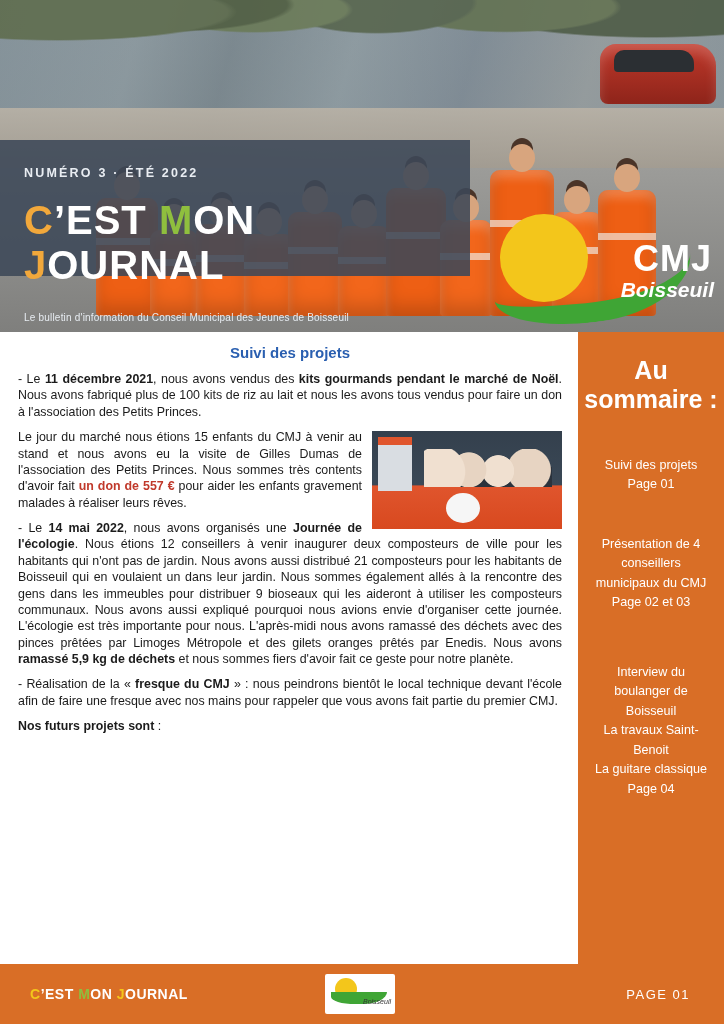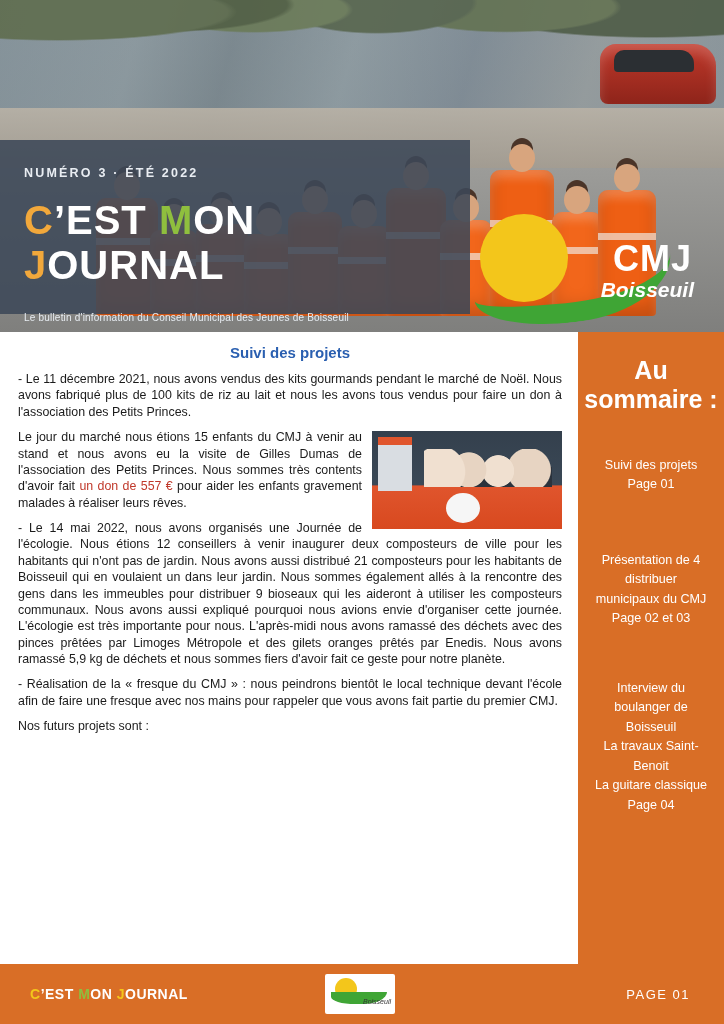--- a/index.html
+++ b/index.html
@@ -69,21 +69,21 @@
     box-shadow:0 -8px 0 -2px #4a3428;
   }
   .kid:after{ 
     content:""; position:absolute; left:0; right:0; top:34%;
     height:7px; background:rgba(240,240,235,.65);
   }
   .adult { background:#ee5f14; }
 
   
   .masthead {
-    position:absolute; left:0; top:140px; width:470px; height:174px;
+    position:absolute; left:0; top:140px; width:470px; height:136px;
     background:rgba(60,72,88,0.88);
     padding:26px 28px 0 24px;
   }
   .issue {
     color:#e9edf2; font-size:12.5px; letter-spacing:2.2px; font-weight:700;
     margin:0 0 18px 0;
   }
   .title {
     font-size:40px; font-weight:700; letter-spacing:1px; margin:0;
     color:#ffffff;
@@ -91,21 +91,21 @@
   }
   .title .c{ color:#f2a83b; }
   .title .m{ color:#8fbf3e; }
   .title .j{ color:#f2a83b; }
   .subtitle {
     color:#e7ecf1; font-size:10px; margin-top:24px; letter-spacing:.2px;
   }
 
   
   .logo {
-    position:absolute; right:20px; top:214px; width:230px; height:118px;text-align:center;
+    position:absolute; right:0; top:214px; width:230px; height:118px;text-align:center;
   }
   .logo .sun {
     position:absolute; left:6px; top:0px; width:88px; height:88px;
     background:#f3c61b; border-radius:50%;
   }
   .logo .swoosh {
     position:absolute; left:0px; top:44px; width:200px; height:64px;
     border-bottom:20px solid #3fa535;
     border-radius:0 0 120px 120px/0 0 70px 40px;
     transform:rotate(-7deg);
@@ -126,21 +126,21 @@
     padding:10px 16px 0 18px;
   }
   .section-title {
     text-align:center; color:#2a5fb0; font-weight:700; font-size:15px;
     margin:2px 0 10px 0;
   }
   .main p {
     color:#1b1b1b; font-size:12.4px; line-height:1.32; margin:0 0 9px 0;
     text-align:justify;
   }
-  .main b { font-weight:400; }
+  .main b { font-weight:700; }
   .red { color:#c0392b; font-weight:700; }
 
   .photo2 {
     float:right; width:190px; height:98px; margin:2px 0 6px 10px;
     background:linear-gradient(to bottom,#34404d 0%, #3a4856 55%, #e0552d 56%, #d8491f 100%);
     position:relative; overflow:hidden;
   }
   .photo2 .banner {
     position:absolute; left:6px; top:6px; width:34px; height:54px;
     background:#d9dde2; border-top:8px solid #e0552d;
@@ -164,21 +164,21 @@
     position:absolute; right:0; top:332px; width:146px; height:632px;
     background:#d96e26;
     color:#ffffff; text-align:center;
     padding-top:24px;
   }
   .sidebar h2 {
     margin:0 0 6px 0; font-size:25px; line-height:1.15; font-weight:700;
     color:#fff;
   }
   .toc-block { margin-top:42px; font-size:12.6px; line-height:1.55; }
-  .toc-block.b2 { margin-top:56px; }
+  .toc-block.b2 { margin-top:40px; }
   .toc-block.b3 { margin-top:50px; }
 
   
   .footer {
     position:absolute; left:0; bottom:0; width:724px; height:60px;
     background:#d96e26;
     display:flex; align-items:center;
   }
   .footer .fl {
     color:#fff; font-size:14px; font-weight:700; letter-spacing:.5px;
@@ -266,21 +266,21 @@
     <span>sommaire :</span>
   </h2>
 
   <div class="toc-block b1">
     <div>Suivi des projets</div>
     <div>Page 01</div>
   </div>
 
   <div class="toc-block b2">
     <div>Présentation de 4</div>
-    <div>distribuer</div>
+    <div>conseillers</div>
     <div>municipaux du CMJ</div>
     <div>Page 02 et 03</div>
   </div>
 
   <div class="toc-block b3">
     <div>Interview du</div>
     <div>boulanger de</div>
     <div>Boisseuil</div>
     <div>La travaux Saint-</div>
     <div>Benoit</div>

